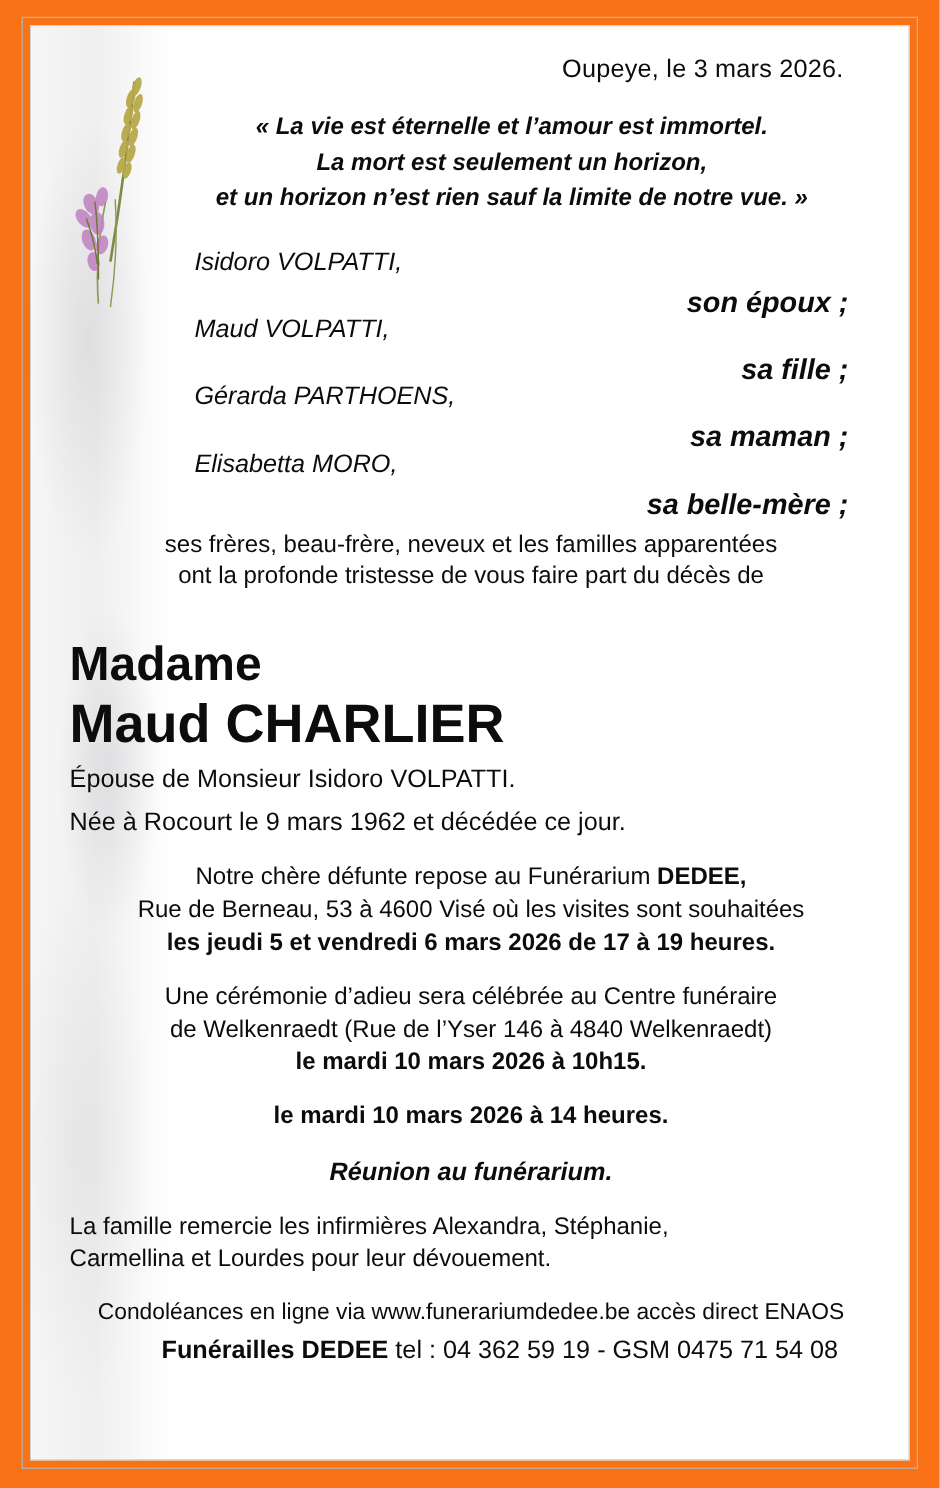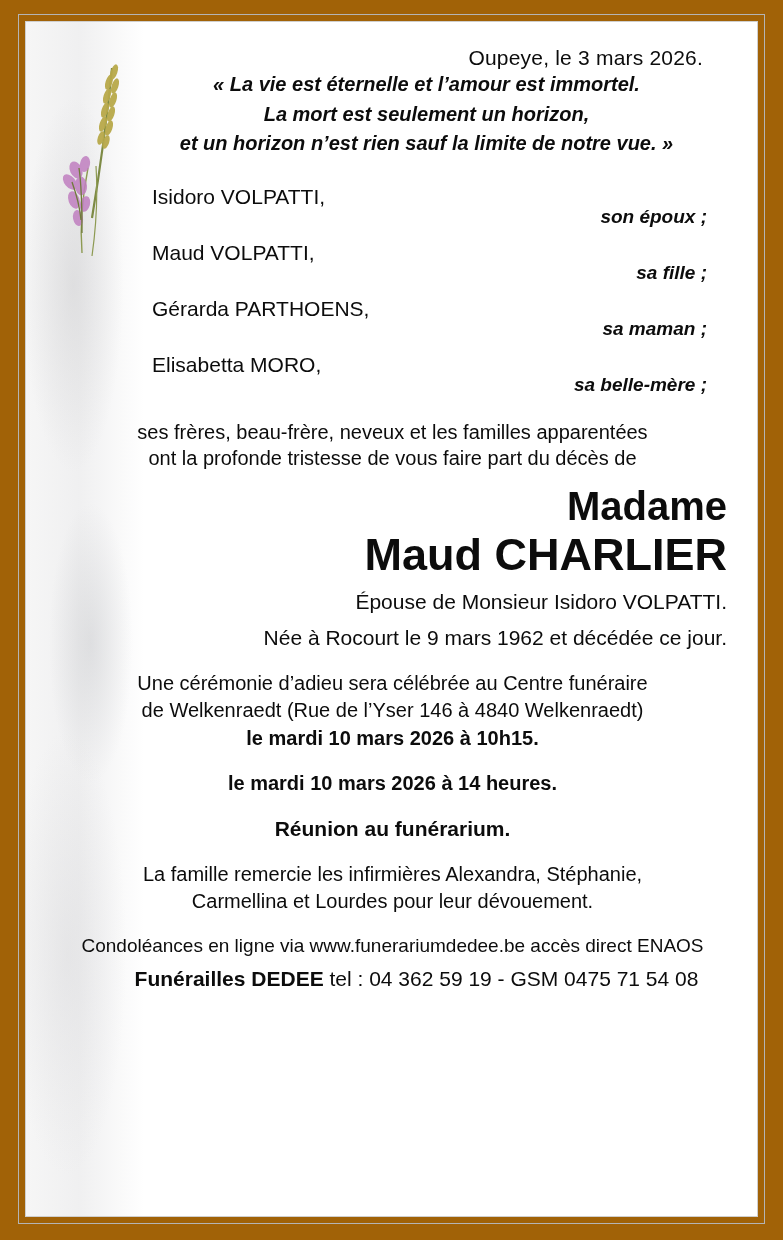--- a/index.html
+++ b/index.html
@@ -12,21 +12,21 @@
     height: 1240px;
     font-family: "Liberation Sans", sans-serif;
     color: #0c0c0c;
     overflow: hidden;
   }
 
   .page {
     position: relative;
     width: 783px;
     height: 1240px;
-    background: #a16207;
+    background: #f97316;
     box-sizing: border-box;
   }
 
   
   .outer-frame {
     position: absolute;
     left: 18px;
     top: 14px;
     width: 747px;
     height: 1210px;
@@ -75,63 +75,65 @@
 
   .date-line {
     text-align: right;
     font-size: 21px;
     padding-top: 24px;
     padding-right: 24px;
     letter-spacing: 0.2px;
   }
 
   .quote {
+    margin-top: 22px;
     text-align: center;
     font-style: italic;
     font-weight: bold;
     font-size: 20px;
     line-height: 1.48;
     padding: 0 20px 0 88px;
   }
 
   .family {
     margin-top: 26px;
     padding-left: 92px;
     padding-right: 12px;
   }
   .family-row {
     position: relative;
     height: 56px;
   }
   .family-name {
     position: absolute;
-    left: 2px;
+    left: 12px;
     top: 0;
+    font-style: italic;
     font-size: 21px;
   }
   .family-rel {
     position: absolute;
     right: 8px;
-    top: 21px;
+    top: 32px;
     font-style: italic;
     font-weight: bold;
-    font-size: 19px;
+    font-size: 24px;
   }
 
   .intro {
     margin-top: 10px;
     text-align: center;
     font-size: 20px;
     line-height: 1.32;
     padding: 0 6px 0 6px;
   }
 
   .deceased {
-    margin-top: 12px;
-    text-align: right;
+    margin-top: 38px;
+    text-align: left;
   }
   .deceased .title {
     font-size: 40px;
     font-weight: bold;
     line-height: 1.1;
   }
   .deceased .name {
     font-size: 45px;
     font-weight: bold;
     line-height: 1.12;
@@ -152,25 +154,25 @@
   .block .b { font-weight: bold; }
   .block-strong {
     font-weight: bold;
   }
 
   .reunion {
     margin-top: 20px;
     text-align: center;
     font-size: 21px;
     font-weight: bold;
+    font-style: italic;
   }
 
   .thanks {
     margin-top: 20px;
-    text-align: center;
     font-size: 20px;
     line-height: 1.36;
   }
 
   .footer {
     margin-top: 18px;
     text-align: center;
     font-size: 19px;
     line-height: 1.4;
   }
@@ -270,20 +272,27 @@
       <div>ont la profonde tristesse de vous faire part du décès de</div>
     </div>
 
     <div class="deceased">
       <div class="title">Madame</div>
       <div class="name">Maud CHARLIER</div>
       <div class="sub">Épouse de Monsieur Isidoro VOLPATTI.</div>
       <div class="sub">Née à Rocourt le 9 mars 1962 et décédée ce jour.</div>
     </div>
 
+    <div class="block">
+      <div>
+        <span>Notre chère défunte repose au Funérarium </span><span class="b">DEDEE,</span>
+      </div>
+      <div>Rue de Berneau, 53 à 4600 Visé où les visites sont souhaitées</div>
+      <div class="block-strong">les jeudi 5 et vendredi 6 mars 2026 de 17 à 19 heures.</div>
+    </div>
 
     <div class="block">
       <div>Une cérémonie d’adieu sera célébrée au Centre funéraire</div>
       <div>de Welkenraedt (Rue de l’Yser 146 à 4840 Welkenraedt)</div>
       <div class="block-strong">le mardi 10 mars 2026 à 10h15.</div>
     </div>
 
     <div class="block">
       <div class="block-strong">le mardi 10 mars 2026 à 14 heures.</div>
     </div>

